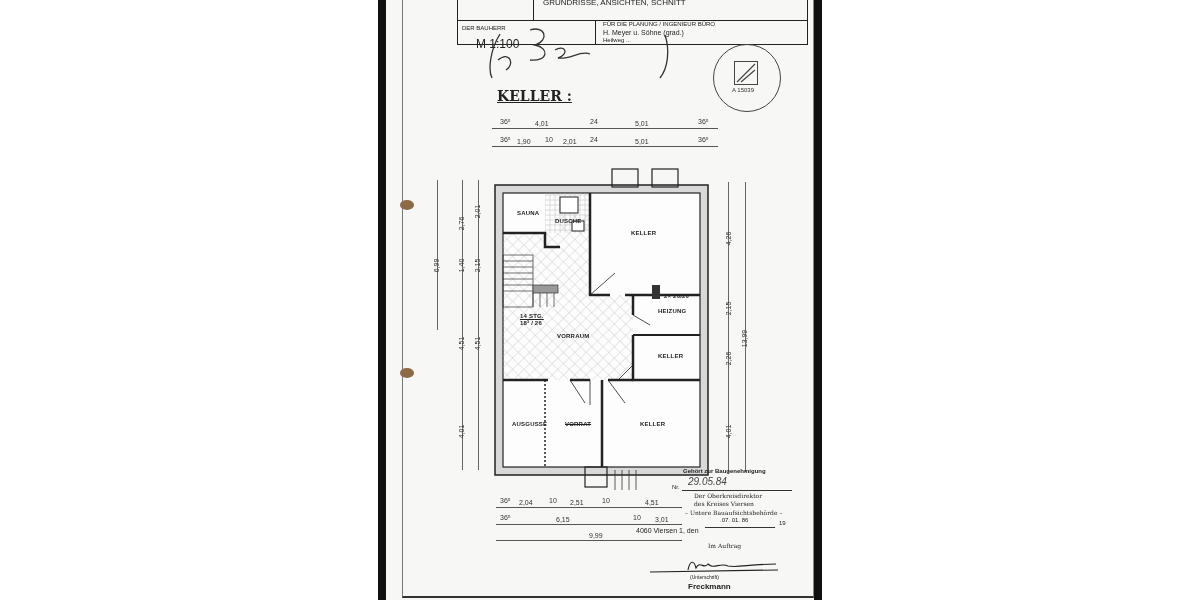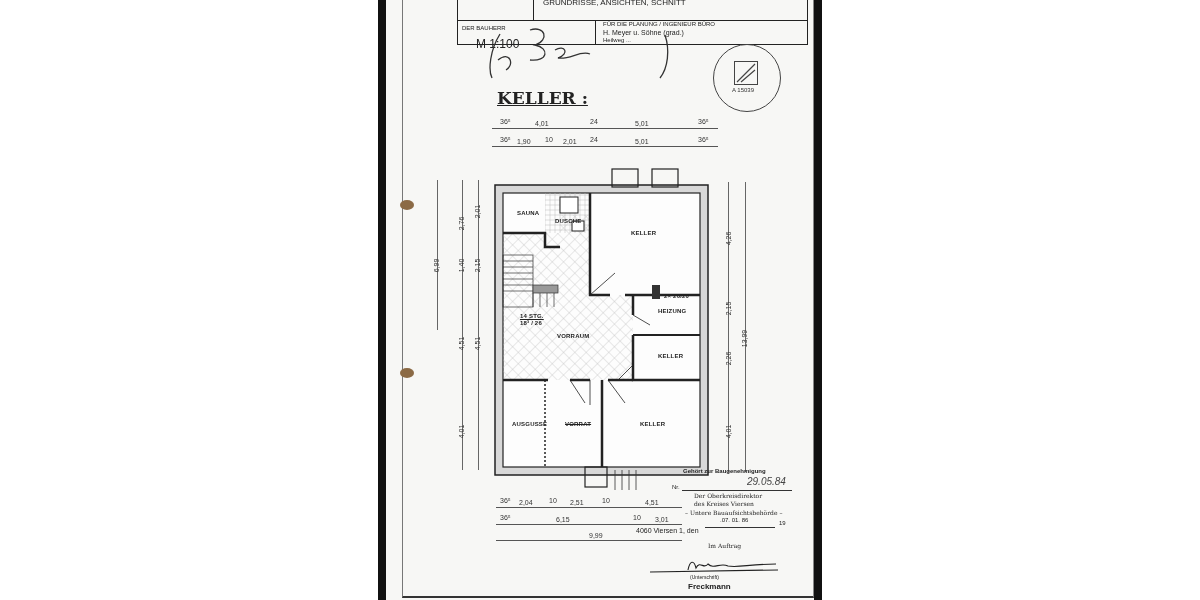--- a/index.html
+++ b/index.html
@@ -46,21 +46,21 @@
 
 <div class="abs" style="left:713px;top:44px;width:66px;height:66px;border:1.2px solid #444;border-radius:50%;">
   <div class="abs" style="left:20px;top:16px;width:22px;height:22px;border:1.2px solid #444;">
     <svg width="22" height="22">
         <path d="M2 20 L20 2 M6 20 L20 8" stroke="#444" stroke-width="1.2"></path>
       </svg>
   </div>
   <span class="t" style="left:18px;top:42px;font-size:6px;color:#333;">A 15039</span>
 </div>
 
-<span class="t" style="left:497px;top:88px;font-size:17px;font-weight:bold;font-family:'DejaVu Serif',serif;text-decoration:underline;">KELLER :</span>
+<span class="t" style="left:497px;top:88px;font-size:14px;font-weight:bold;font-family:'DejaVu Serif',serif;text-decoration:underline;">KELLER :</span>
 
 <div class="abs" style="left:492px;top:128px;width:226px;border-top:1px solid #555;"></div>
 <div class="abs" style="left:492px;top:146px;width:226px;border-top:1px solid #555;"></div>
 <span class="t dim" style="left:500px;top:118px;">36⁵</span>
 <span class="t dim" style="left:535px;top:120px;">4,01</span>
 <span class="t dim" style="left:590px;top:118px;">24</span>
 <span class="t dim" style="left:635px;top:120px;">5,01</span>
 <span class="t dim" style="left:698px;top:118px;">36⁵</span>
 <span class="t dim" style="left:500px;top:136px;">36⁵</span>
 <span class="t dim" style="left:517px;top:138px;">1,90</span>
@@ -179,21 +179,21 @@
 <span class="t dim" style="left:645px;top:499px;">4,51</span>
 <span class="t dim" style="left:500px;top:514px;">36⁵</span>
 <span class="t dim" style="left:556px;top:516px;">6,15</span>
 <span class="t dim" style="left:633px;top:514px;">10</span>
 <span class="t dim" style="left:655px;top:516px;">3,01</span>
 <span class="t dim" style="left:589px;top:532px;">9,99</span>
 
 <span class="t" style="left:683px;top:468px;font-size:6px;font-weight:bold;">Gehört zur Baugenehmigung</span>
 <span class="t" style="left:672px;top:484px;font-size:6px;">Nr.</span>
 <div class="abs" style="left:682px;top:490px;width:110px;border-top:1px solid #333;"></div>
-<span class="t" style="left:747px;top:476px;font-size:10px;color:#444;font-style:italic;">29.05.84</span>
+<span class="t" style="left:688px;top:476px;font-size:10px;color:#444;font-style:italic;">29.05.84</span>
 <span class="t" style="left:694px;top:492px;font-size:6px;font-family:'DejaVu Serif',serif;">Der Oberkreisdirektor</span>
 <span class="t" style="left:694px;top:500px;font-size:6px;font-family:'DejaVu Serif',serif;">des Kreises  Viersen</span>
 <span class="t" style="left:685px;top:509px;font-size:6px;font-family:'DejaVu Serif',serif;">– Untere Bauaufsichtsbehörde –</span>
 <span class="t" style="left:636px;top:527px;font-size:7px;">4060 Viersen 1, den</span>
 <span class="t" style="left:720px;top:517px;font-size:6px;">.07. 01. 86</span>
 <div class="abs" style="left:705px;top:527px;width:70px;border-top:1px solid #333;"></div>
 <span class="t" style="left:779px;top:520px;font-size:6px;">19</span>
 <span class="t" style="left:708px;top:542px;font-size:6px;font-family:'DejaVu Serif',serif;">Im Auftrag</span>
 <svg class="abs" style="left:650px;top:558px;" width="130" height="16">
   <path d="M38 12 C40 2, 44 2, 46 10 C50 2, 54 12, 58 6 C64 12, 70 4, 78 8 C88 10, 100 6, 126 6" stroke="#222" stroke-width="1.1" fill="none"></path>

